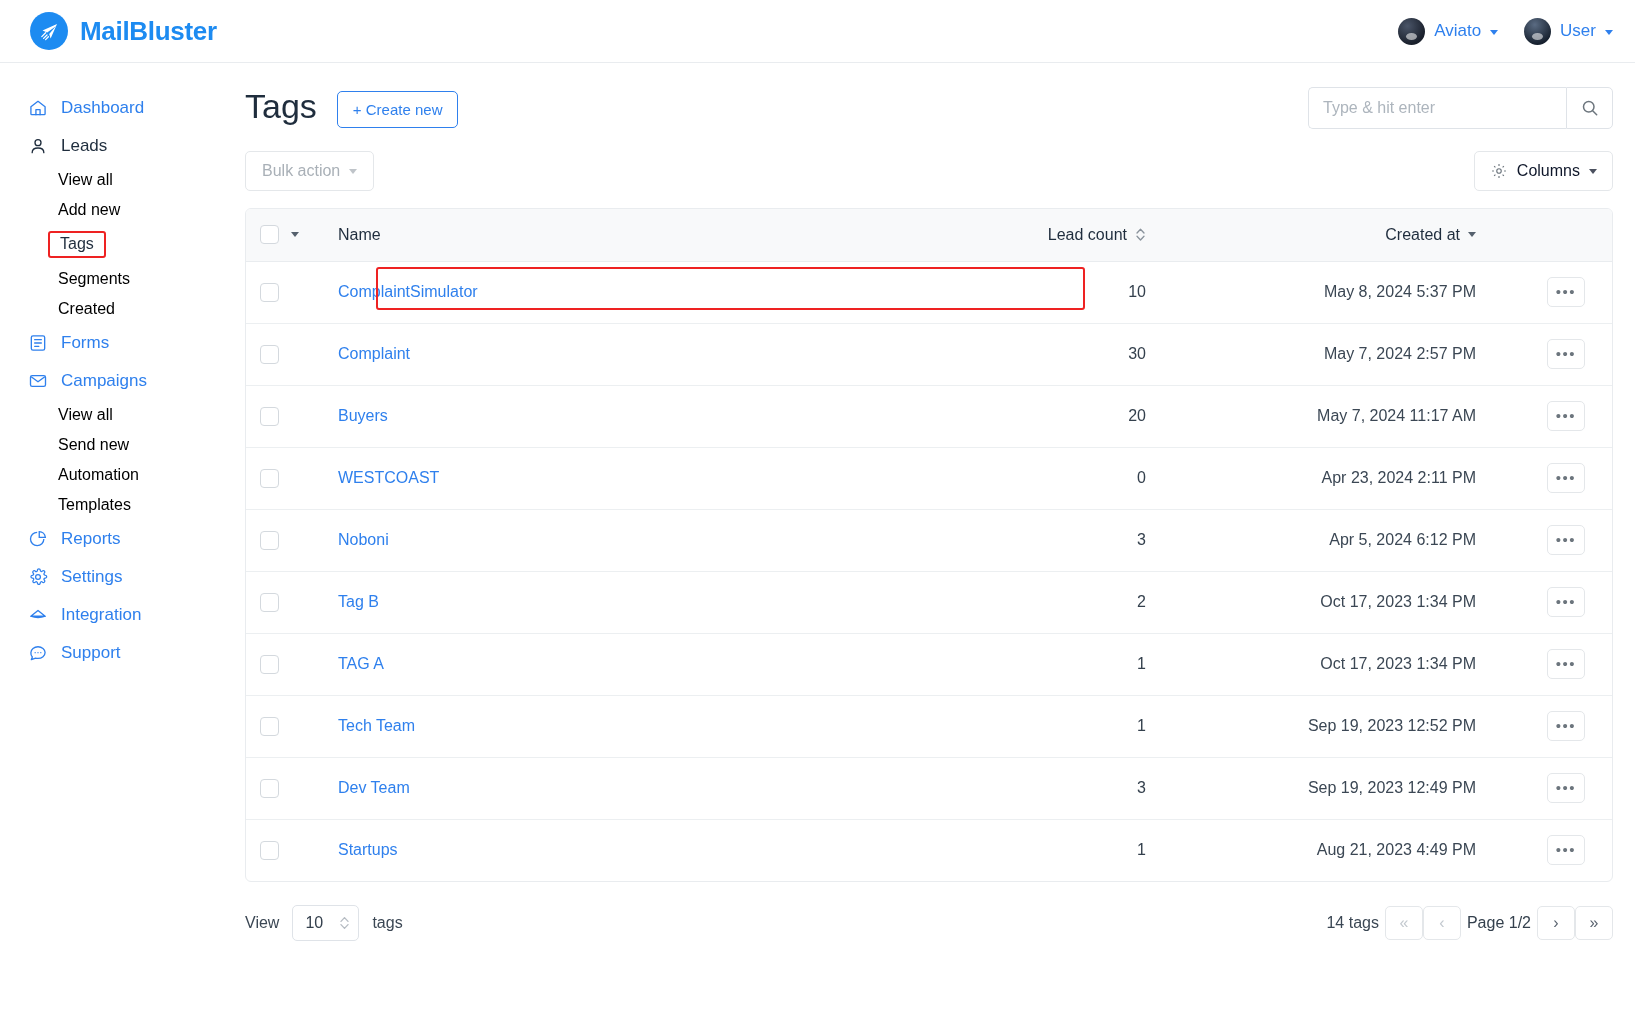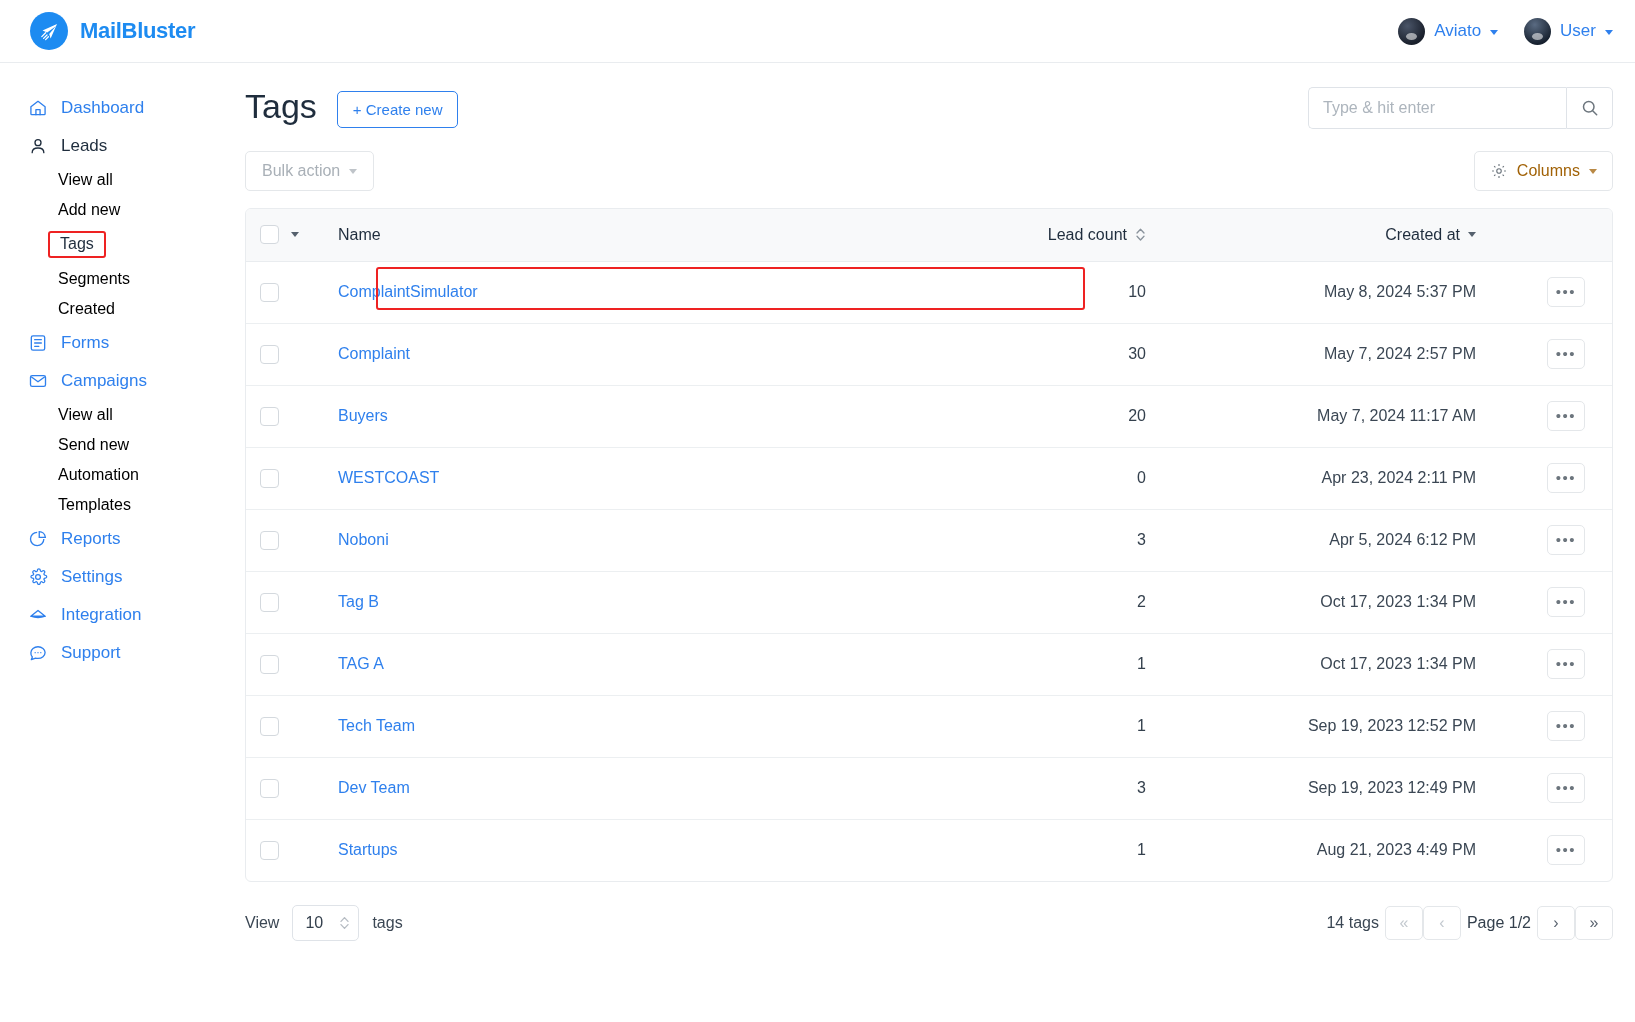--- a/index.html
+++ b/index.html
@@ -20,21 +20,21 @@
     position: relative;
   }
   .brand { display: flex; align-items: center; gap: 12px; }
   .brand-mark {
     width: 38px; height: 38px; border-radius: 50%;
     background: #1d8bf1;
     display: flex; align-items: center; justify-content: center;
     flex: none;
   }
   .brand-name {
-    font-size: 22px; font-weight: bold; color: #1d8bf1;
+    font-size: 26px; font-weight: bold; color: #1d8bf1;
     letter-spacing: -0.3px;
   }
   .topbar-right {
     margin-left: auto; display: flex; align-items: center; gap: 26px;
   }
   .acct { display: flex; align-items: center; gap: 9px; cursor: pointer; }
   .avatar {
     width: 27px; height: 27px; border-radius: 50%;
     background: radial-gradient(circle at 35% 30%, #4a5568 0%, #1a202c 70%);
     flex: none; overflow: hidden; position: relative;
@@ -111,21 +111,21 @@
   }
   .btn-bulk {
     border: 1px solid #e4e7ea; border-radius: 5px; background: #fff;
     color: #a9b0b7; font-size: 16px; padding: 10px 16px;
     display: flex; align-items: center; gap: 9px; cursor: pointer;
     font-family: inherit;
   }
   .btn-columns {
     margin-left: auto;
     border: 1px solid #e4e7ea; border-radius: 5px; background: #fff;
-    color: #a16207; font-size: 16px; padding: 10px 15px;
+    color: #0f172a; font-size: 16px; padding: 10px 15px;
     display: flex; align-items: center; gap: 9px; cursor: pointer;
     font-family: inherit;
   }
   .caret-gray {
     width: 0; height: 0; border-left: 4.5px solid transparent;
     border-right: 4.5px solid transparent; border-top: 5px solid currentColor;
     opacity: .75;
   }
 
   

